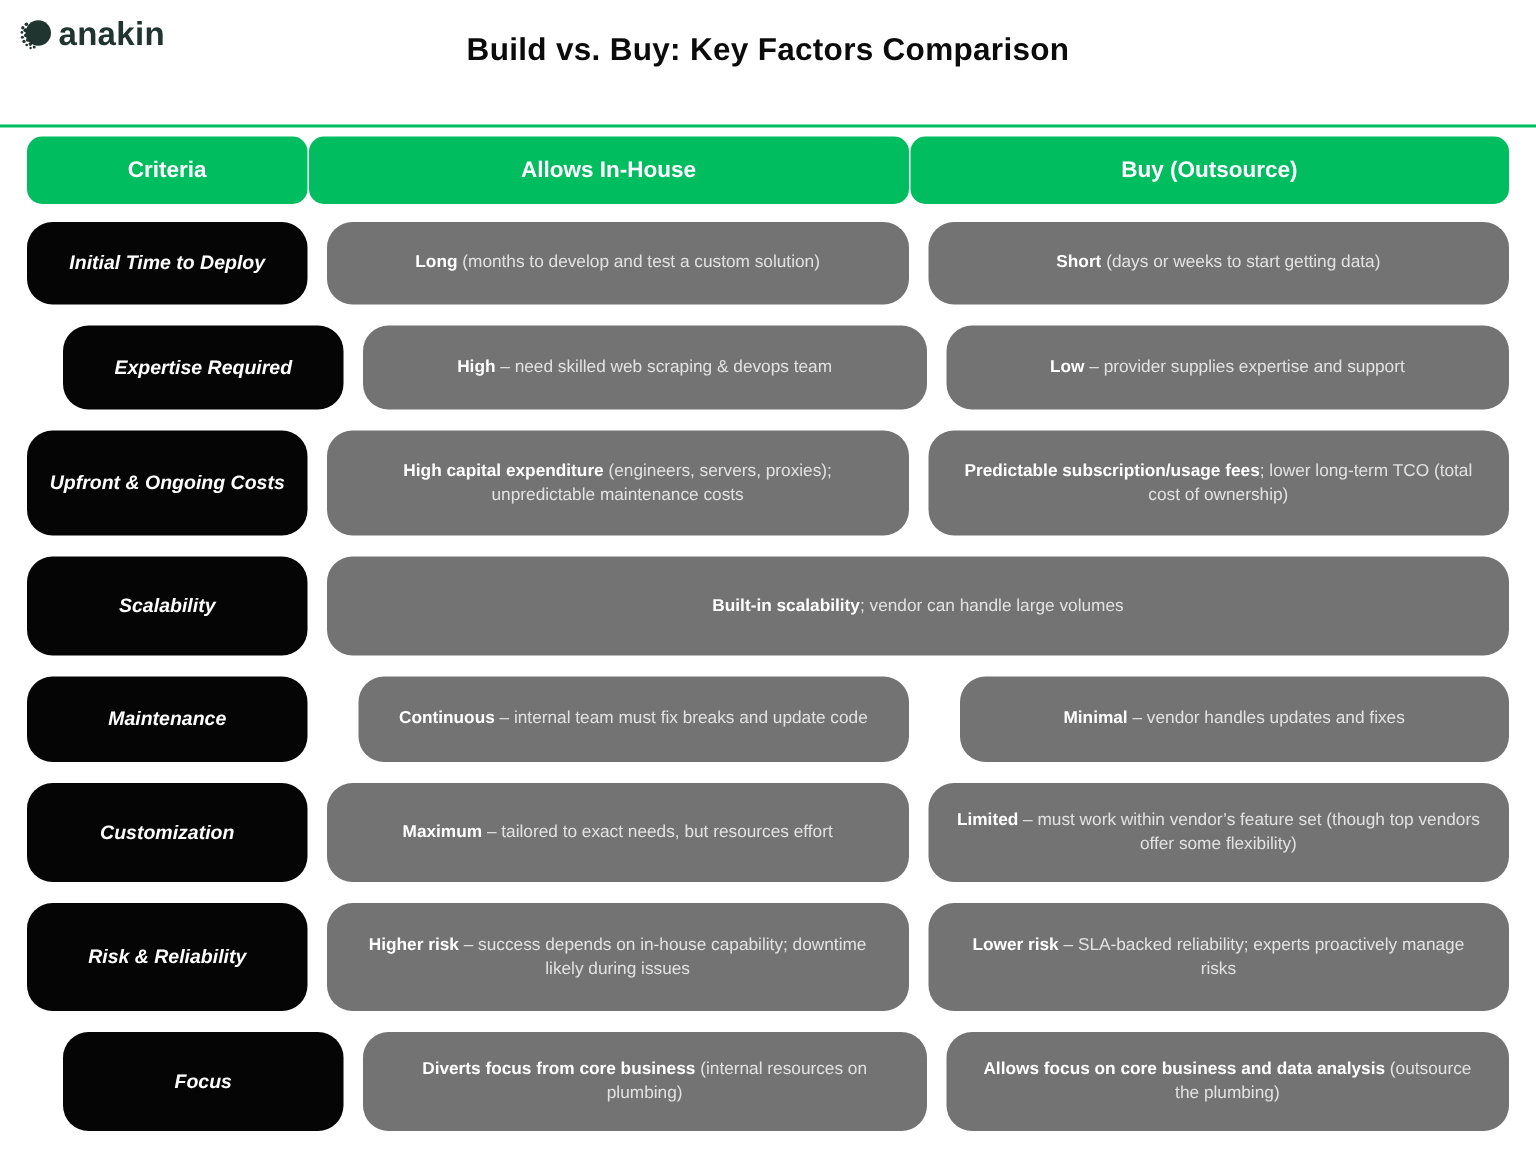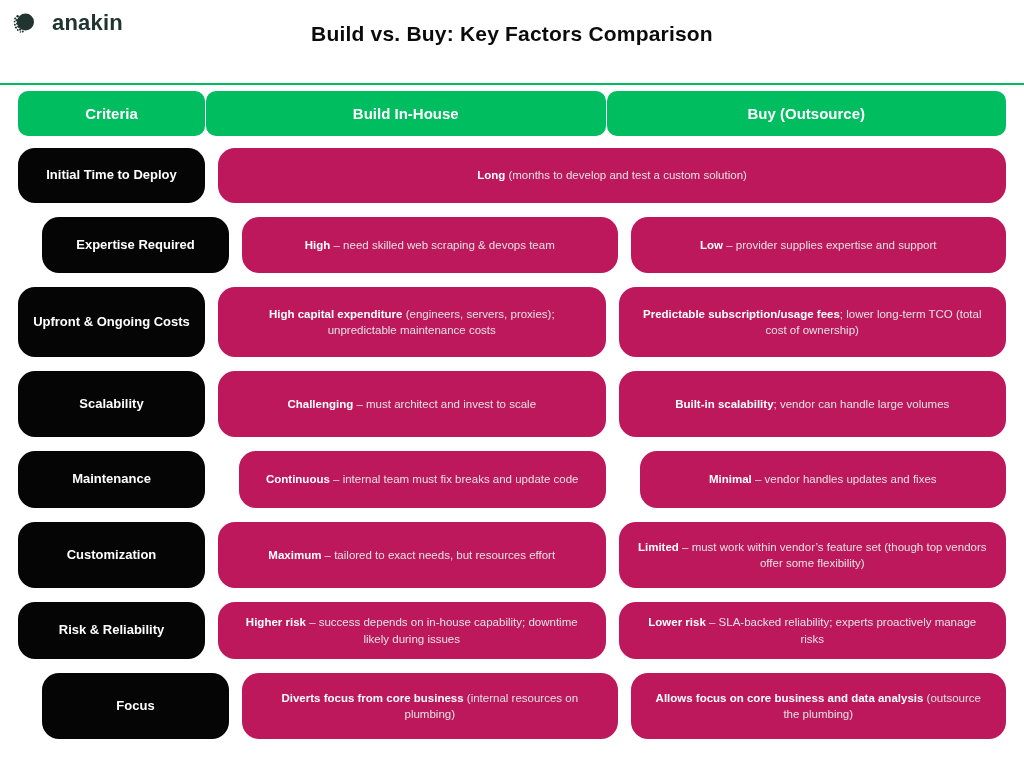--- a/index.html
+++ b/index.html
@@ -7,21 +7,21 @@
     margin: 0; padding: 0;
     width: 1024px; height: 768px;
     background: #ffffff;
     font-family: "Liberation Sans", sans-serif;
     overflow: hidden;
   }
   .page { width: 1024px; height: 768px; position: relative; }
 
   
   .top-bar { position: relative; height: 85px; border-bottom: 2px solid #00bd5f; }
-  .logo { position: absolute; left: 12px; top: 10px; display: flex; align-items: center; gap: 16px; }
+  .logo { position: absolute; left: 12px; top: 10px; display: flex; align-items: center; gap: 3px; }
   .logo svg { display: block; }
   .brand-name { font-size: 22px; font-weight: bold; color: #20352f; letter-spacing: 0.2px; }
   .page-title {
     margin: 0; padding-top: 22px;
     text-align: center;
     font-size: 21px; font-weight: bold; color: #0b0b0b;
     letter-spacing: 0.2px;
   }
 
   
@@ -36,40 +36,40 @@
   .col-c { width: 187px; flex: 0 0 187px; }
   .col-m { flex: 1 1 0; }
 
   .row { display: flex; gap: 13px; margin-bottom: 14px; }
   .criteria-cell {
     width: 187px; flex: 0 0 187px;
     background: #050505; color: #ffffff;
     font-weight: bold; font-size: 13px; line-height: 1.3;
     border-radius: 17px;
     display: flex; align-items: center; justify-content: center;
-    text-align: center; padding: 0 14px;
+    text-align: center; padding: 0 14px; font-style: italic;
   }
   .gray-cell {
     flex: 1 1 0;
-    background: #be185d;
+    background: #737373;
     border-radius: 17px;
     display: flex; align-items: center; justify-content: center;
     text-align: center; padding: 0 18px;
   }
   .gray-cell .txt { font-size: 11.5px; line-height: 1.4; color: #e2e2e2; }
   .gray-cell .bold { color: #ffffff; font-weight: bold; }
 
   
   #rows .row:nth-child(1) { height: 55px; }
   #rows .row:nth-child(2) { height: 56px; padding-left: 24px; }
   #rows .row:nth-child(3) { height: 70px; justify-content: flex-end; }
   #rows .row:nth-child(4) { height: 66px; }
   #rows .row:nth-child(5) { height: 57px; gap: 34px; }
   #rows .row:nth-child(6) { height: 66px; }
-  #rows .row:nth-child(7) { height: 57px; }
+  #rows .row:nth-child(7) { height: 72px; }
   #rows .row:nth-child(8) { height: 66px; padding-left: 24px; }
 </style>
 </head>
 <body>
 
 <div class="page">
 
   <div class="top-bar">
     <div class="logo">
       <span>
@@ -92,28 +92,31 @@
         </svg>
       </span>
       <span class="brand-name">anakin</span>
     </div>
     <h1 class="page-title">Build vs. Buy: Key Factors Comparison</h1>
   </div>
 
   <div class="table">
     <div class="hrow">
       <div class="pill-green col-c">Criteria</div>
-      <div class="pill-green col-m">Build In-House</div>
+      <div class="pill-green col-m">Allows In-House</div>
       <div class="pill-green col-m">Buy (Outsource)</div>
     </div>
     <div id="rows">
   <div class="row">
     <div class="criteria-cell">Initial Time to Deploy</div>
     <div class="gray-cell">
       <div class="txt"><span class="bold">Long</span><span> (months to develop and test a custom solution)</span></div>
+    </div>
+    <div class="gray-cell">
+      <div class="txt"><span class="bold">Short</span><span> (days or weeks to start getting data)</span></div>
     </div>
   </div>
 
   <div class="row">
     <div class="criteria-cell">Expertise Required</div>
     <div class="gray-cell">
       <div class="txt"><span class="bold">High</span><span> – need skilled web scraping &amp; devops team</span></div>
     </div>
     <div class="gray-cell">
       <div class="txt"><span class="bold">Low</span><span> – provider supplies expertise and support</span></div>
@@ -125,23 +128,20 @@
     <div class="gray-cell">
       <div class="txt"><span class="bold">High capital expenditure</span><span> (engineers, servers, proxies); unpredictable maintenance costs</span></div>
     </div>
     <div class="gray-cell">
       <div class="txt"><span class="bold">Predictable subscription/usage fees</span><span>; lower long-term TCO (total cost of ownership)</span></div>
     </div>
   </div>
 
   <div class="row">
     <div class="criteria-cell">Scalability</div>
-    <div class="gray-cell">
-      <div class="txt"><span class="bold">Challenging</span><span> – must architect and invest to scale</span></div>
-    </div>
     <div class="gray-cell">
       <div class="txt"><span class="bold">Built-in scalability</span><span>; vendor can handle large volumes</span></div>
     </div>
   </div>
 
   <div class="row">
     <div class="criteria-cell">Maintenance</div>
     <div class="gray-cell">
       <div class="txt"><span class="bold">Continuous</span><span> – internal team must fix breaks and update code</span></div>
     </div>

